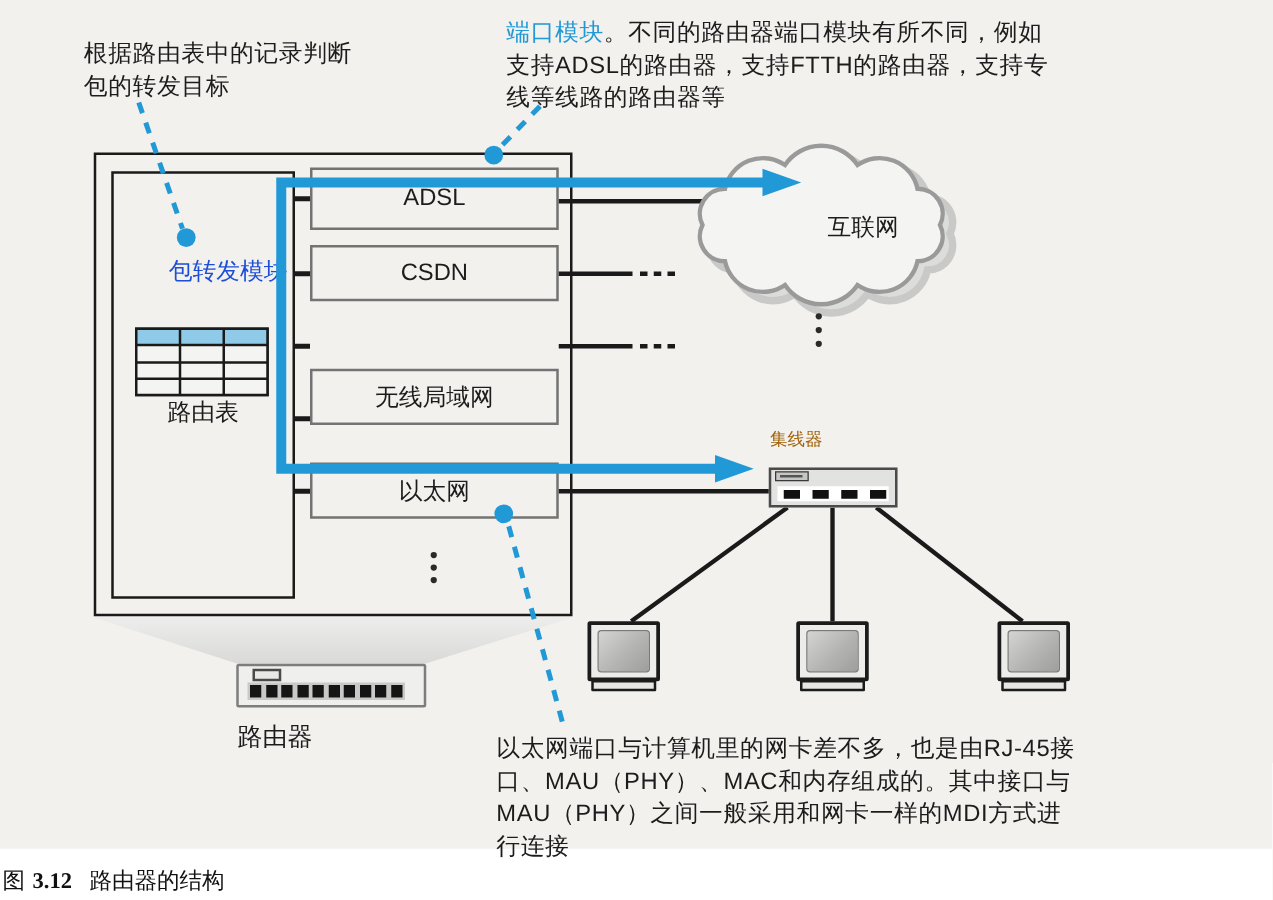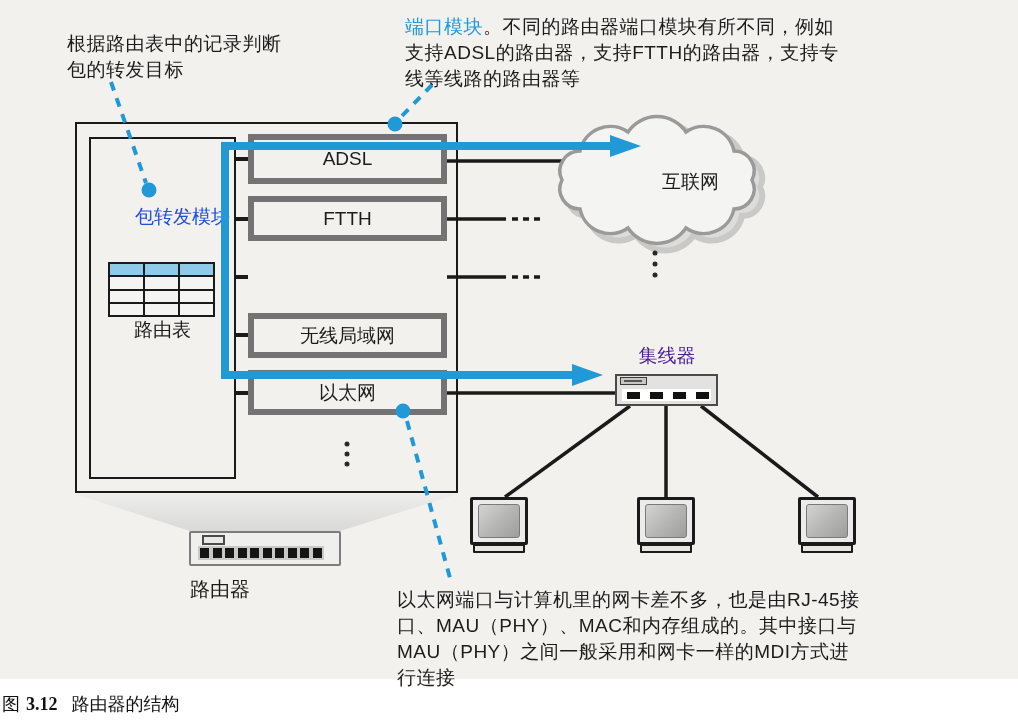--- a/index.html
+++ b/index.html
@@ -17,37 +17,37 @@
   .module-label{position:absolute;left:89px;top:204px;width:147px;text-align:center;color:#1d4ed8;font-size:19px;padding-left:20px;}
   .rt-label{position:absolute;left:89px;top:317px;width:147px;text-align:center;font-size:19px;color:#1c1c1c;}
 
   
   .rt-table{position:absolute;left:108px;top:262px;width:103px;height:51px;background:#1a1a1a;border:2px solid #1a1a1a;
             display:grid;grid-template-columns:repeat(3,1fr);grid-template-rows:repeat(4,1fr);gap:2px;box-sizing:content-box;}
   .rt-cell{background:#f4f4f2;}
   .rt-cell.hdr{background:#8fcbe9;}
 
   
-  .port-box{position:absolute;left:248px;width:199px;border:6px solid #737373;box-sizing:border-box;
+  .port-box{position:absolute;left:248px;width:199px;border:2px solid #737373;box-sizing:border-box;
             display:flex;align-items:center;justify-content:center;font-size:19px;color:#1c1c1c;}
   .p1{top:134px;height:50px;}
   .p2{top:196px;height:45px;}
   .p3{top:255px;height:45px;}
-  .p4{top:313px;height:45px;align-items:center;}
+  .p4{top:295px;height:45px;align-items:center;}
   .p5{top:370px;height:45px;}
 
   svg.overlay{position:absolute;left:0;top:0;pointer-events:none;}
 
   
   .hub{position:absolute;left:615px;top:374px;width:103px;height:32px;background:#e2e2e0;border:2px solid #4a4a4a;box-sizing:border-box;}
   .hub-led{position:absolute;left:3px;top:1px;width:27px;height:8px;background:#c6c6c4;border:1.5px solid #3a3a3a;box-sizing:border-box;}
   .hub-led-bar{position:absolute;left:3px;top:2px;width:18px;height:2px;background:#555;}
   .hub-strip{position:absolute;left:5px;right:5px;bottom:3px;height:12px;background:#ffffff;display:flex;align-items:center;gap:10px;padding-left:5px;}
   .hub-port{width:13px;height:7px;background:#111;}
-  .hub-label{position:absolute;left:616px;top:343px;width:102px;text-align:center;font-size:19px;color:#4c1d95;}
+  .hub-label{position:absolute;left:616px;top:343px;width:102px;text-align:left;font-size:14px;color:#a16207;}
 
   
   .router-dev{position:absolute;left:189px;top:531px;width:152px;height:35px;background:#efefed;border:2px solid #7d7d7d;border-radius:2px;box-sizing:border-box;}
   .rd-led{position:absolute;left:11px;top:2px;width:23px;height:10px;border:2.5px solid #4a4a4a;background:#e8e8e6;box-sizing:border-box;}
   .rd-strip{position:absolute;left:7px;bottom:4px;width:126px;height:14px;background:#c9c9c7;display:flex;align-items:center;gap:3.5px;padding:0 2px;box-sizing:border-box;}
   .rd-port{width:9px;height:10px;background:#151515;}
   .router-dev-label{position:absolute;left:190px;top:576px;width:150px;text-align:left;font-size:20px;color:#1c1c1c;}
 
   
   .internet-label{position:absolute;left:607px;top:169px;width:112px;text-align:right;font-size:19px;color:#1c1c1c;}
@@ -87,21 +87,21 @@
     <div class="rt-cell"></div>
     <div class="rt-cell"></div>
     <div class="rt-cell"></div>
   </div>
   <div class="rt-label">路由表</div>
 
   <div class="port-box p1">
       <span>ADSL</span>
     </div>
   <div class="port-box p2">
-      <span>FTTH</span>
+      <span>CSDN</span>
     </div>
   <div class="port-box p4">
       <span>无线局域网</span>
     </div>
   <div class="port-box p5">
       <span>以太网</span>
     </div>
 
   <svg class="overlay" width="1018" height="720" viewBox="0 0 1018 720">
     <defs>

